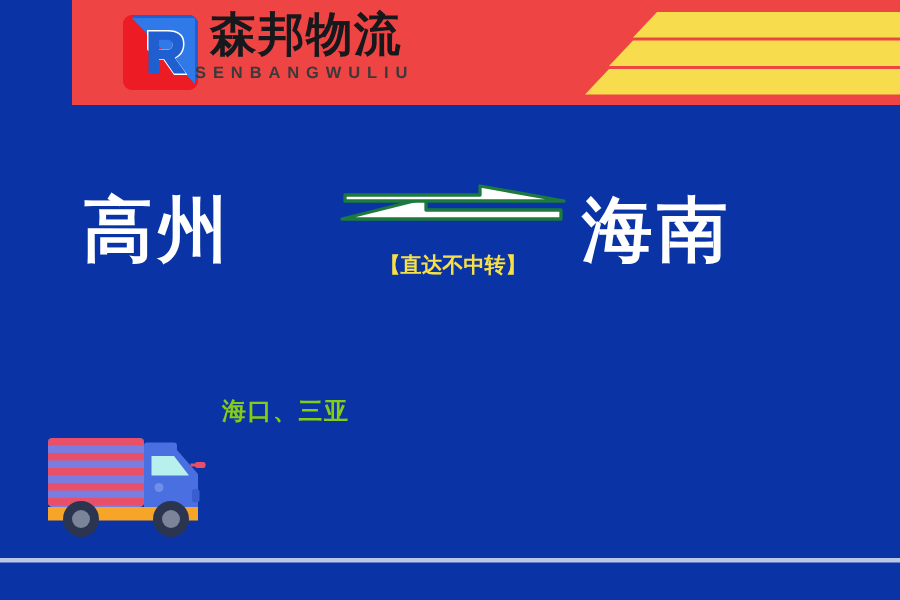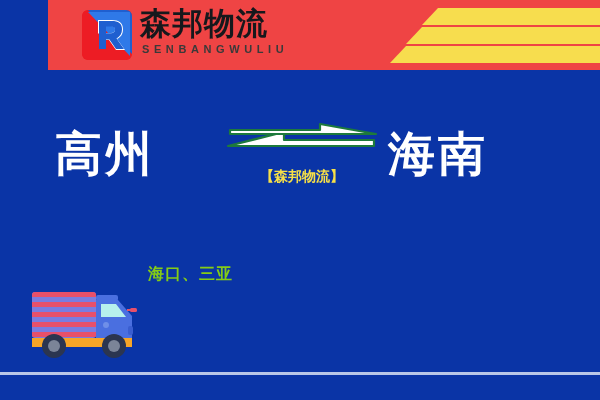--- a/index.html
+++ b/index.html
@@ -43,21 +43,21 @@
     font-family: "DejaVu Sans", "Liberation Sans", sans-serif;
     font-size: 31px;
     font-weight: 700;
     letter-spacing: 1px;
     color: #16181c;
     line-height: 34px;
     white-space: nowrap;
   }
   .logo-en {
     position: absolute;
-    left: 94px; top: 43px;
+    left: 82px; top: 43px;
     font-family: "Liberation Sans", sans-serif;
     font-size: 11px;
     font-weight: 700;
     letter-spacing: 4.6px;
     color: #3a3a3a;
     white-space: nowrap;
   }
   .stripes {
     position: absolute;
     left: 330px; top: 0;
@@ -209,21 +209,21 @@
 
   <div class="mid">
     <div class="arrows">
       <svg width="152" height="36" viewBox="0 0 152 36">
 
         <polygon points="2,26 58,12 58,20 148,20 148,26" fill="#ffffff" stroke="#1d7a3c" stroke-width="2.2" stroke-linejoin="round"></polygon>
 
         <polygon points="150,12 94,2 94,8 4,8 4,12" fill="#ffffff" stroke="#1d7a3c" stroke-width="2.2" stroke-linejoin="round" transform="translate(0,2)"></polygon>
       </svg>
     </div>
-    <div class="mid-bottom">【森邦物流】</div>
+    <div class="mid-bottom">【直达不中转】</div>
   </div>
 
 
   <div class="city-list">海口、三亚</div>
 
   <div class="truck">
     <svg width="116" height="78" viewBox="0 0 116 78">
       <defs>
         <clipPath id="boxclip">
           <rect x="6" y="6" width="64" height="46" rx="3"></rect>

